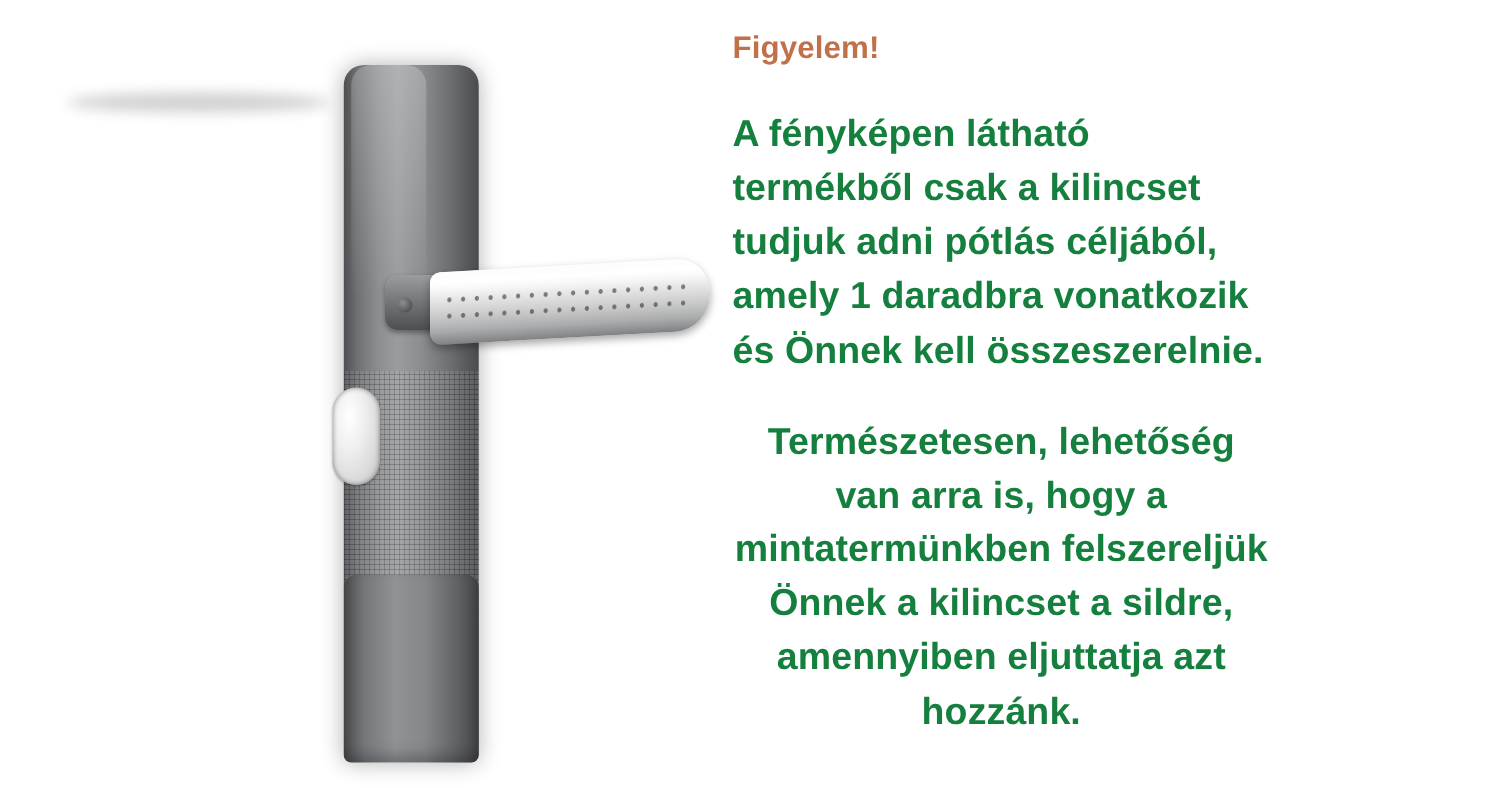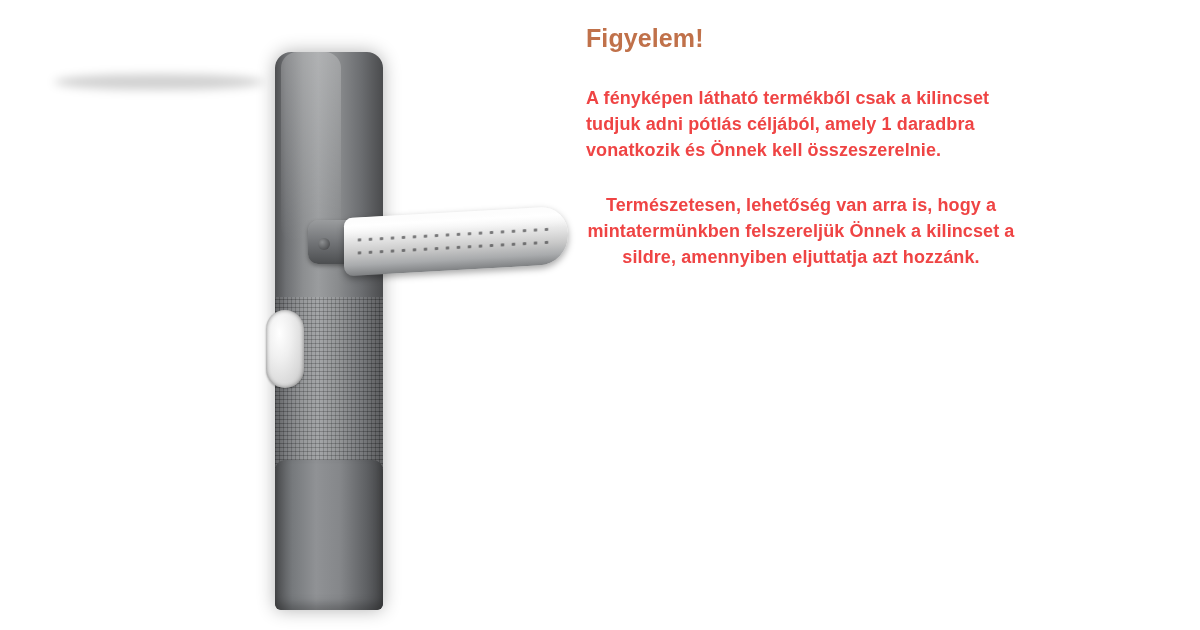--- a/index.html
+++ b/index.html
@@ -158,22 +158,22 @@
   }
   .notice-heading {
     color: #c0714a;
     font-size: 25px;
     font-weight: bold;
     line-height: 1.35;
     margin: 0 0 30px 0;
     letter-spacing: 0.1px;
   }
   .notice-para {
-    color: #ef4444;
-    font-size: 18px;
+    color: #15803d;
+    font-size: 30px;
     font-weight: bold;
     line-height: 1.44;
     margin: 0 0 30px 0;
     max-width: 430px;
     letter-spacing: 0.1px;
   }
   .notice-para:last-child { margin-bottom: 0; text-align: center; }
 </style>
 </head>
 <body>

